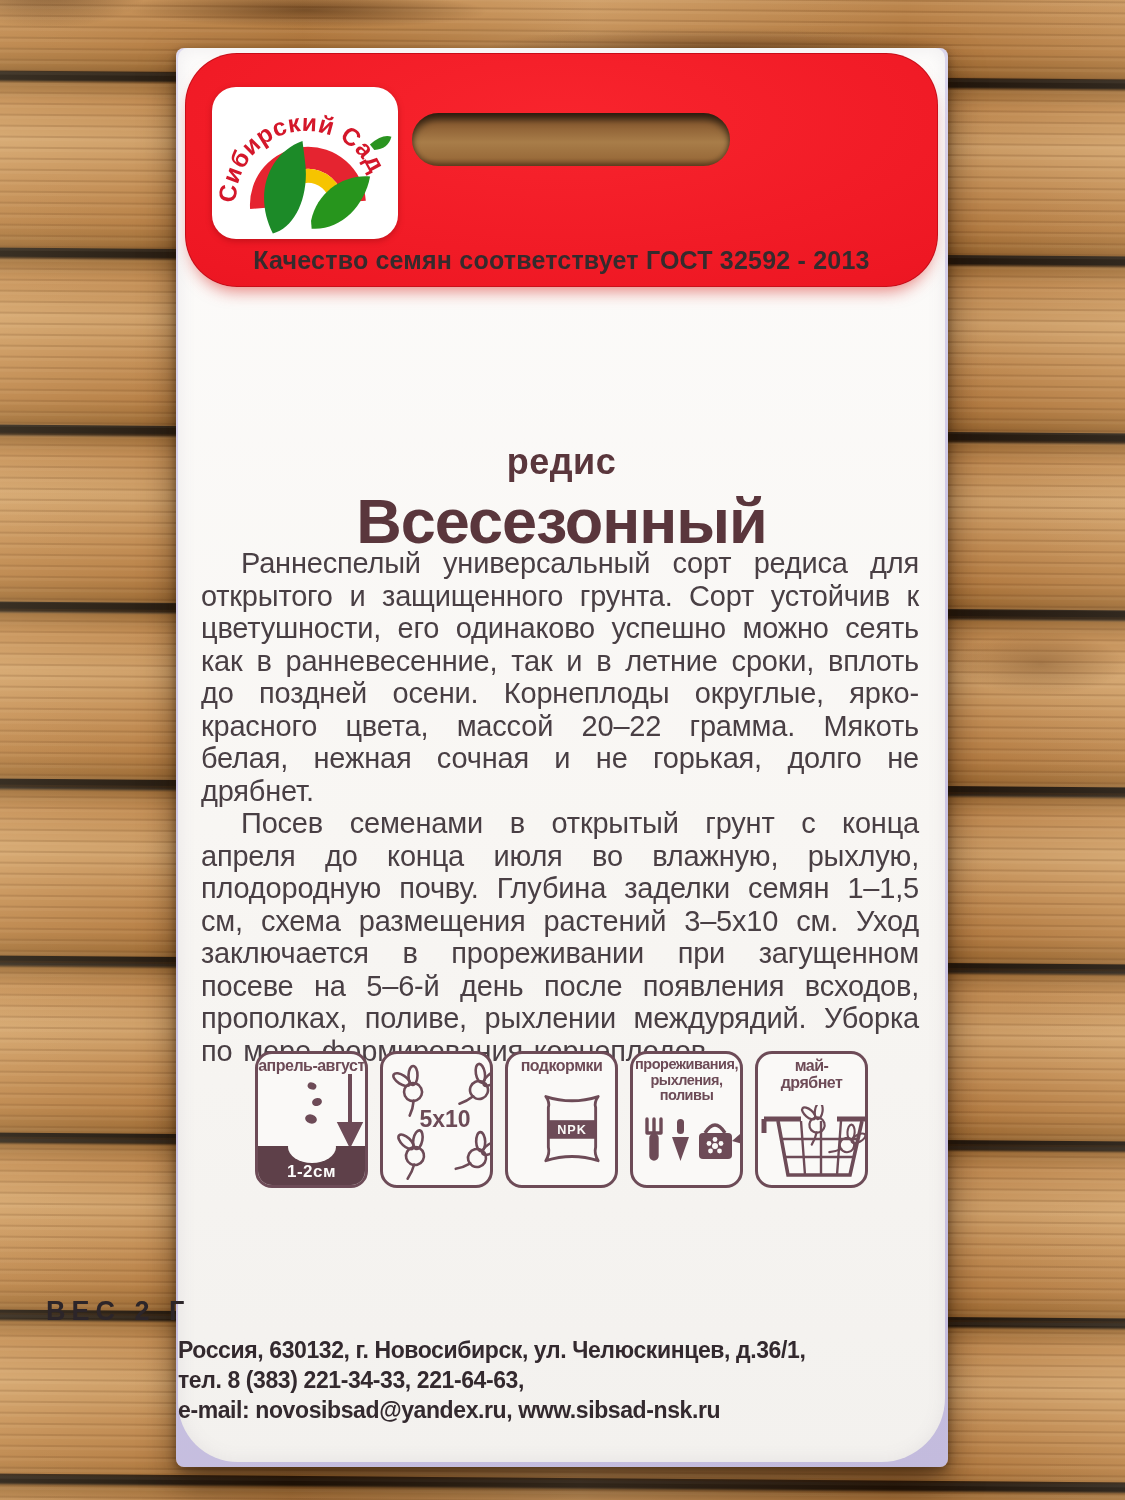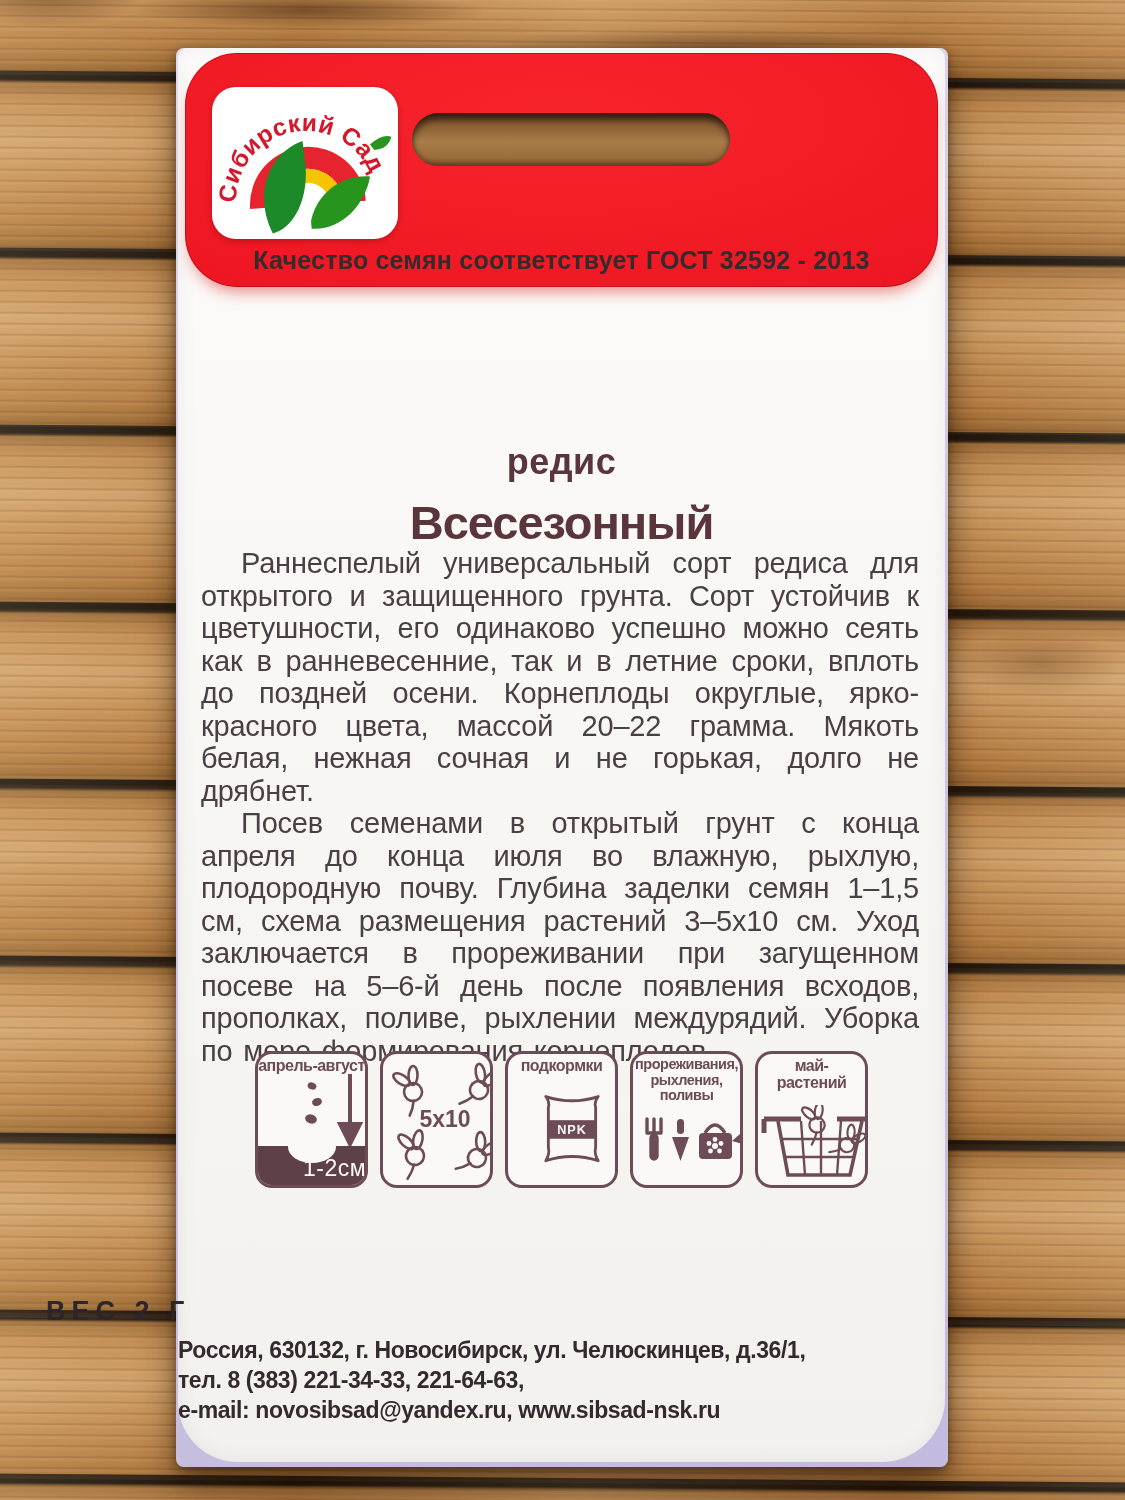--- a/index.html
+++ b/index.html
@@ -69,21 +69,21 @@
     box-shadow:inset 0 4px 4px rgba(0,0,0,0.35);
     z-index:-1;
   }
   .quality{
     position:absolute;left:0;right:0;bottom:11px;text-align:center;
     font-size:25px;font-weight:600;color:#352b2d;letter-spacing:0.2px;
   }
   
   .titles{position:absolute;left:0;right:0;top:393px;text-align:center;color:#5a363c;}
   .crop{font-size:36px;font-weight:bold;letter-spacing:0.5px;}
-  .variety{font-size:47px;font-weight:bold;letter-spacing:-1px;margin-top:12px;}
+  .variety{font-size:63px;font-weight:bold;letter-spacing:-1px;margin-top:2px;}
   
   .body-text{
     position:absolute;left:23px;right:26px;top:499px;
     color:#493f44;font-size:29px;line-height:32.5px;
     text-align:justify;letter-spacing:-0.2px;word-spacing:3px;
   }
   .body-text p{margin:0;text-indent:40px;}
   
   .icons-row{
     position:absolute;left:0;right:0;top:1003px;height:140px;
@@ -103,22 +103,22 @@
   
   .soil{
     position:absolute;left:-1px;right:-1px;bottom:-1px;height:40px;
     background:#5e4049;border-radius:0 0 13px 13px;
   }
   .soil:before{
     content:"";position:absolute;left:50%;margin-left:-24px;top:-15px;
     width:48px;height:32px;border-radius:50%;background:#faf9f7;
   }
   .depth{
-    position:absolute;left:0;right:0;bottom:4px;text-align:right;
-    color:#fdfcfb;font-weight:normal;font-size:23px;letter-spacing:0.5px;
+    position:absolute;left:0;right:0;bottom:4px;text-align:center;
+    color:#fdfcfb;font-weight:bold;font-size:17px;letter-spacing:0.5px;
   }
   .seeds-art{left:0;top:18px;width:124px;height:80px;}
   
   .full-art{left:0;top:0;width:124px;height:130px;}
   .tools-art{left:6px;bottom:6px;width:112px;height:62px;}
   .sack-art{left:26px;top:28px;width:76px;height:100px;}
   .basket-art{left:3px;bottom:4px;width:118px;height:76px;}
   
   .footer{position:absolute;left:0;right:0;top:1248px;text-align:left;color:#33292e;}
   .weight{
@@ -244,21 +244,21 @@
                 <circle cx="80.5" cy="34" r="2.4"></circle>
                 <circle cx="71.5" cy="34" r="2.4"></circle>
                 <circle cx="70" cy="26.5" r="2.4"></circle>
               </g>
             </g>
           </svg>
         </div>
 
         <div class="agro-icon">
           <div class="ic-label">май-</div>
-          <div class="ic-label" style="padding-top:0">растений</div>
+          <div class="ic-label" style="padding-top:0">дрябнет</div>
           <svg class="basket-art" viewBox="0 0 118 76">
             <use href="#rd" transform="translate(56,20) scale(0.85) rotate(-18)"></use>
             <use href="#rd" transform="translate(86,40) scale(0.8) rotate(35)"></use>
             <g stroke="#6d4b57" stroke-width="5" fill="none">
               <path d="M3,14 H40 M76,14 H115"></path>
               <path d="M3,14 V28 M115,14 V28"></path>
             </g>
             <g stroke="#6d4b57" stroke-width="3.6" fill="none">
               <path d="M17,16 L27,70 H89 L101,16"></path>
             </g>

